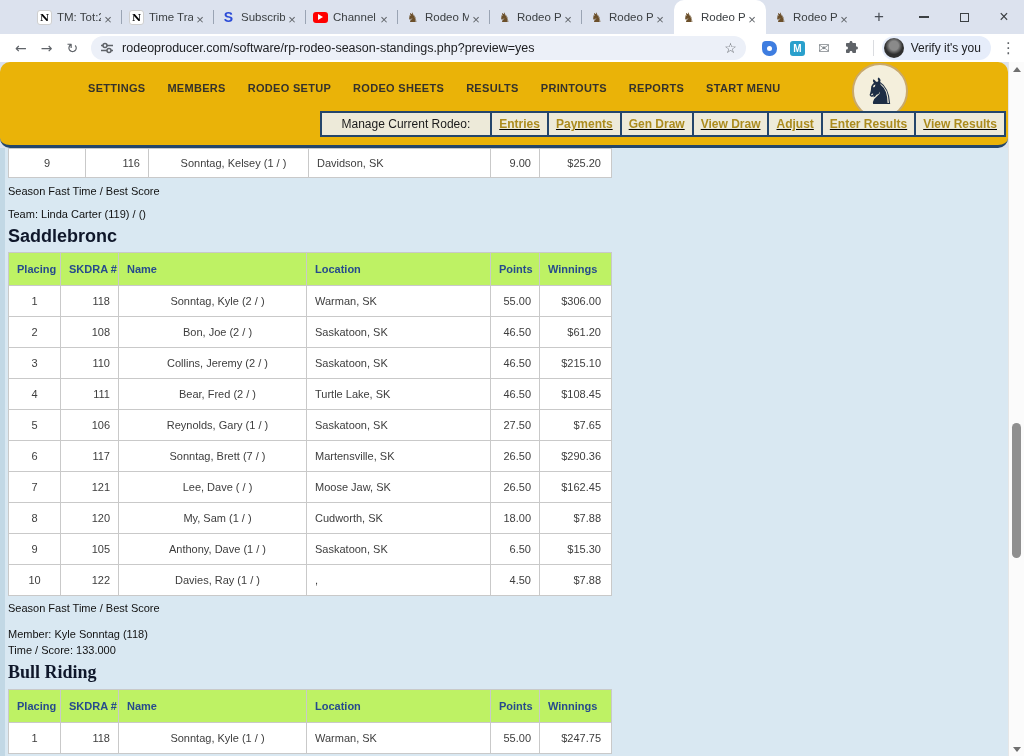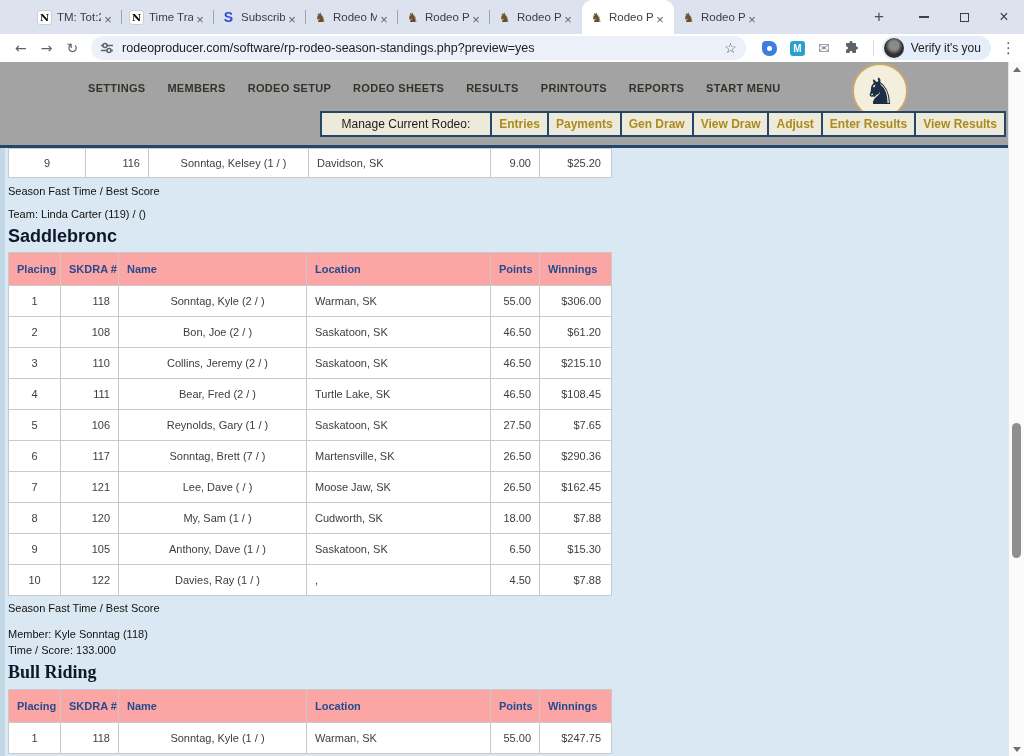--- a/index.html
+++ b/index.html
@@ -46,36 +46,36 @@
   .ext-m { width:15px; height:15px; background:#2aa0cc; border-radius:3px; color:#fff; font-size:10px; font-weight:bold; display:flex; align-items:center; justify-content:center; }
   .ext-env::before { content:"✉"; font-family:"DejaVu Sans", sans-serif; font-size:14px; color:#80868b; }
   .tb-divider { width:1px; height:16px; background:#dadce0; margin-left:14px; }
   .profile-pill { margin-left:8px; height:24px; background:#e6edfa; border-radius:12px; display:flex; align-items:center; padding:0 10px 0 2px; }
   .avatar { width:20px; height:20px; border-radius:50%; background:radial-gradient(circle at 50% 38%, #8a8a8a 0 28%, #2f2f2f 55%); }
   .profile-label { margin-left:7px; font-size:12px; color:#202124; white-space:nowrap; }
   .dots-ic { margin:0 8px 0 10px; color:#5f6368; }
   .dots-ic::before { content:"⋮"; font-family:"DejaVu Sans", sans-serif; font-size:15px; }
 
   
-  .site-header { position:absolute; top:62px; left:0; width:1008px; height:86px; background:#a3a3a3; border-bottom:3px solid #24466b; }
+  .site-header { position:absolute; top:62px; left:0; width:1008px; height:86px; background:#eab308; border-bottom:3px solid #24466b;border-radius:10px; }
   .mainmenu { position:absolute; left:88px; top:20px; display:flex; gap:22px; list-style:none; }
   .mainmenu li { font-size:11px; font-weight:bold; color:#35322b; letter-spacing:.3px; white-space:nowrap; }
   .logo { position:absolute; right:70px; top:1px; width:116px; text-align:center; z-index:1; }
   .logo-circle { width:56px; height:56px; margin:0 auto; border-radius:50%; background:#f4efdc; border:2px solid #c9a96b; display:flex; align-items:center; justify-content:center; }
   .logo-horse::before { content:"♞"; font-family:"DejaVu Sans", sans-serif; font-size:36px; color:#1d2d45; }
   .logo-text { margin-top:9px; font-size:7px; font-weight:bold; color:#22456a; letter-spacing:1px; white-space:nowrap; }
   .manage-bar { position:absolute; right:2px; top:49px; display:flex; border:2px solid #24466b; background:#edead9; z-index:2; }
   .manage-label { padding:4px 20px; font-size:12px; color:#1b1b1b; white-space:nowrap; }
   .mbtn { padding:4px 7px; font-size:12px; font-weight:bold; color:#ab8b1e; border-left:2px solid #24466b; white-space:nowrap; }
 
   
   .content { position:absolute; top:148px; left:0; width:1008px; bottom:0; background:#d9e8f2; overflow:hidden; padding-left:8px; }
   .left-edge { position:absolute; left:0; top:0; bottom:0; width:5px; background:#c2d8e5; }
   table.standings { border-collapse:collapse; table-layout:fixed; width:603px; background:#fff; }
-  .standings th { background:#fca5a5; color:#274b8d; font-weight:bold; font-size:11px; text-align:left; padding:10px 0 10px 8px; border:1px solid #c9c9c9; overflow:hidden; white-space:nowrap; }
+  .standings th { background:#bef264; color:#274b8d; font-weight:bold; font-size:11px; text-align:left; padding:10px 0 10px 8px; border:1px solid #c9c9c9; overflow:hidden; white-space:nowrap; }
   .standings td { font-size:11px; color:#3d3d3d; padding:9px 0; line-height:12px; border:1px solid #c9c9c9; overflow:hidden; white-space:nowrap; }
   table.toprow td { padding:8px 0; }
   .c0 { text-align:center; }
   .c1 { text-align:right; padding-right:8px !important; }
   .c2 { text-align:center; padding-left:10px !important; }
   .c3 { text-align:left; padding-left:8px !important; }
   .c4 { text-align:right; padding-right:8px !important; }
   .c5 { text-align:right; padding-right:10px !important; }
   .small-label { font-size:11px; line-height:13px; color:#111; }
   .lbl1 { margin-top:7px; }
@@ -112,20 +112,25 @@
         <span class="fav notion">N</span>
         <span class="tab-title">Time Trac</span>
         <span class="tab-close"></span>
       </div>
       <div class="tab">
         <span class="fav sglyph">S</span>
         <span class="tab-title">Subscrib</span>
         <span class="tab-close"></span>
       </div>
       <div class="tab">
+        <span class="fav yt"></span>
+        <span class="tab-title">Channel</span>
+        <span class="tab-close"></span>
+      </div>
+      <div class="tab">
         <span class="fav horse"></span>
         <span class="tab-title">Rodeo M</span>
         <span class="tab-close"></span>
       </div>
       <div class="tab">
         <span class="fav horse"></span>
         <span class="tab-title">Rodeo Pr</span>
         <span class="tab-close"></span>
       </div>
       <div class="tab no-sep">
@@ -201,21 +206,21 @@
         <li>START MENU</li>
       </ul>
     <div class="logo">
       <div class="logo-circle">
           <span class="logo-horse"></span>
         </div>
       <div class="logo-text">— PRODUCER —</div>
     </div>
     <div class="manage-bar">
       <span class="manage-label">Manage Current Rodeo:</span>
-      <span style="display:flex;">
+      <span style="display:flex;text-decoration:underline;">
 
       <span class="mbtn">Entries</span>
           <span class="mbtn">Payments</span>
           <span class="mbtn">Gen Draw</span>
           <span class="mbtn">View Draw</span>
           <span class="mbtn">Adjust</span>
           <span class="mbtn">Enter Results</span>
           <span class="mbtn">View Results</span>
         </span>
     </div>

